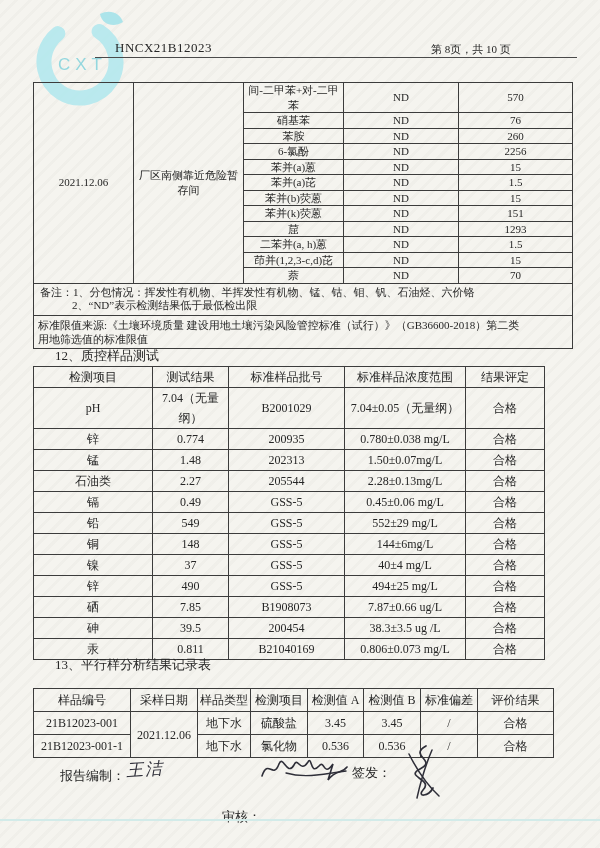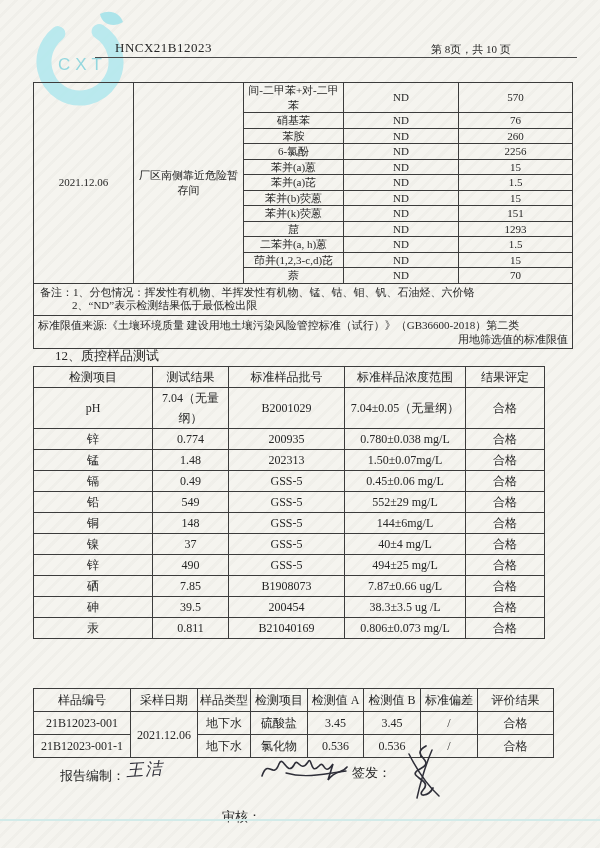--- a/index.html
+++ b/index.html
@@ -21,21 +21,21 @@
   table { border-collapse:collapse; table-layout:fixed; background:transparent; }
   td { border:1px solid #3c3c3c; text-align:center; padding:0 2px; overflow:hidden; }
 
   .tbl1 { position:absolute; left:33px; top:82px; width:539px; font-size:11px; border:1.8px solid #2b2b2b; }
   .tbl1 td { height:14.5px; line-height:14.5px; }
   .tbl1 .merged { line-height:15px; }
   .tbl1 .noterow td { height:auto; text-align:left; padding:2px 6px; line-height:13.5px;margin-left:30px; }
   .tbl1 .noterow .indent { padding-left:32px; }
   .tbl1 .srcrow td { height:auto; padding:2px 4px; line-height:14px; }
   .tbl1 .srcrow .l1 { white-space:nowrap; text-align:left; }
-  .tbl1 .srcrow .l2 { text-align:right; }
+  .tbl1 .srcrow .l2 { text-align:left; }
 
   .sec-title { position:absolute; left:55px; font-size:13px; }
   .t12 { top:347px; }
   .t13 { top:656px; }
 
   .tbl2 { position:absolute; left:33px; top:366px; width:511px; font-size:12px; border:1.8px solid #2b2b2b; }
   .tbl2 td { height:20px; line-height:20px; }
 
   .tbl3 { position:absolute; left:33px; top:672px; width:520px; font-size:12px; border:1.8px solid #2b2b2b;margin-top:16px; }
   .tbl3 td { height:22px; line-height:22px; }
@@ -190,20 +190,27 @@
         <td>合格</td>
       </tr>
         <tr>
         <td>锰</td>
         <td>1.48</td>
         <td>202313</td>
         <td>1.50±0.07mg/L</td>
         <td>合格</td>
       </tr>
         <tr>
+        <td>石油类</td>
+        <td>2.27</td>
+        <td>205544</td>
+        <td>2.28±0.13mg/L</td>
+        <td>合格</td>
+      </tr>
+        <tr>
         <td>镉</td>
         <td>0.49</td>
         <td>GSS-5</td>
         <td>0.45±0.06 mg/L</td>
         <td>合格</td>
       </tr>
         <tr>
         <td>铅</td>
         <td>549</td>
         <td>GSS-5</td>
@@ -248,20 +255,21 @@
         <tr>
         <td>汞</td>
         <td>0.811</td>
         <td>B21040169</td>
         <td>0.806±0.073 mg/L</td>
         <td>合格</td>
       </tr>
       </tbody>
   </table>
 
+  <div class="sec-title t13">13、平行样分析结果记录表</div>
 
   <table class="tbl3">
     <colgroup>
         <col style="width:97px">
         <col style="width:67px">
         <col style="width:53px">
         <col style="width:57px">
         <col style="width:56px">
         <col style="width:57px">
         <col style="width:57px">

